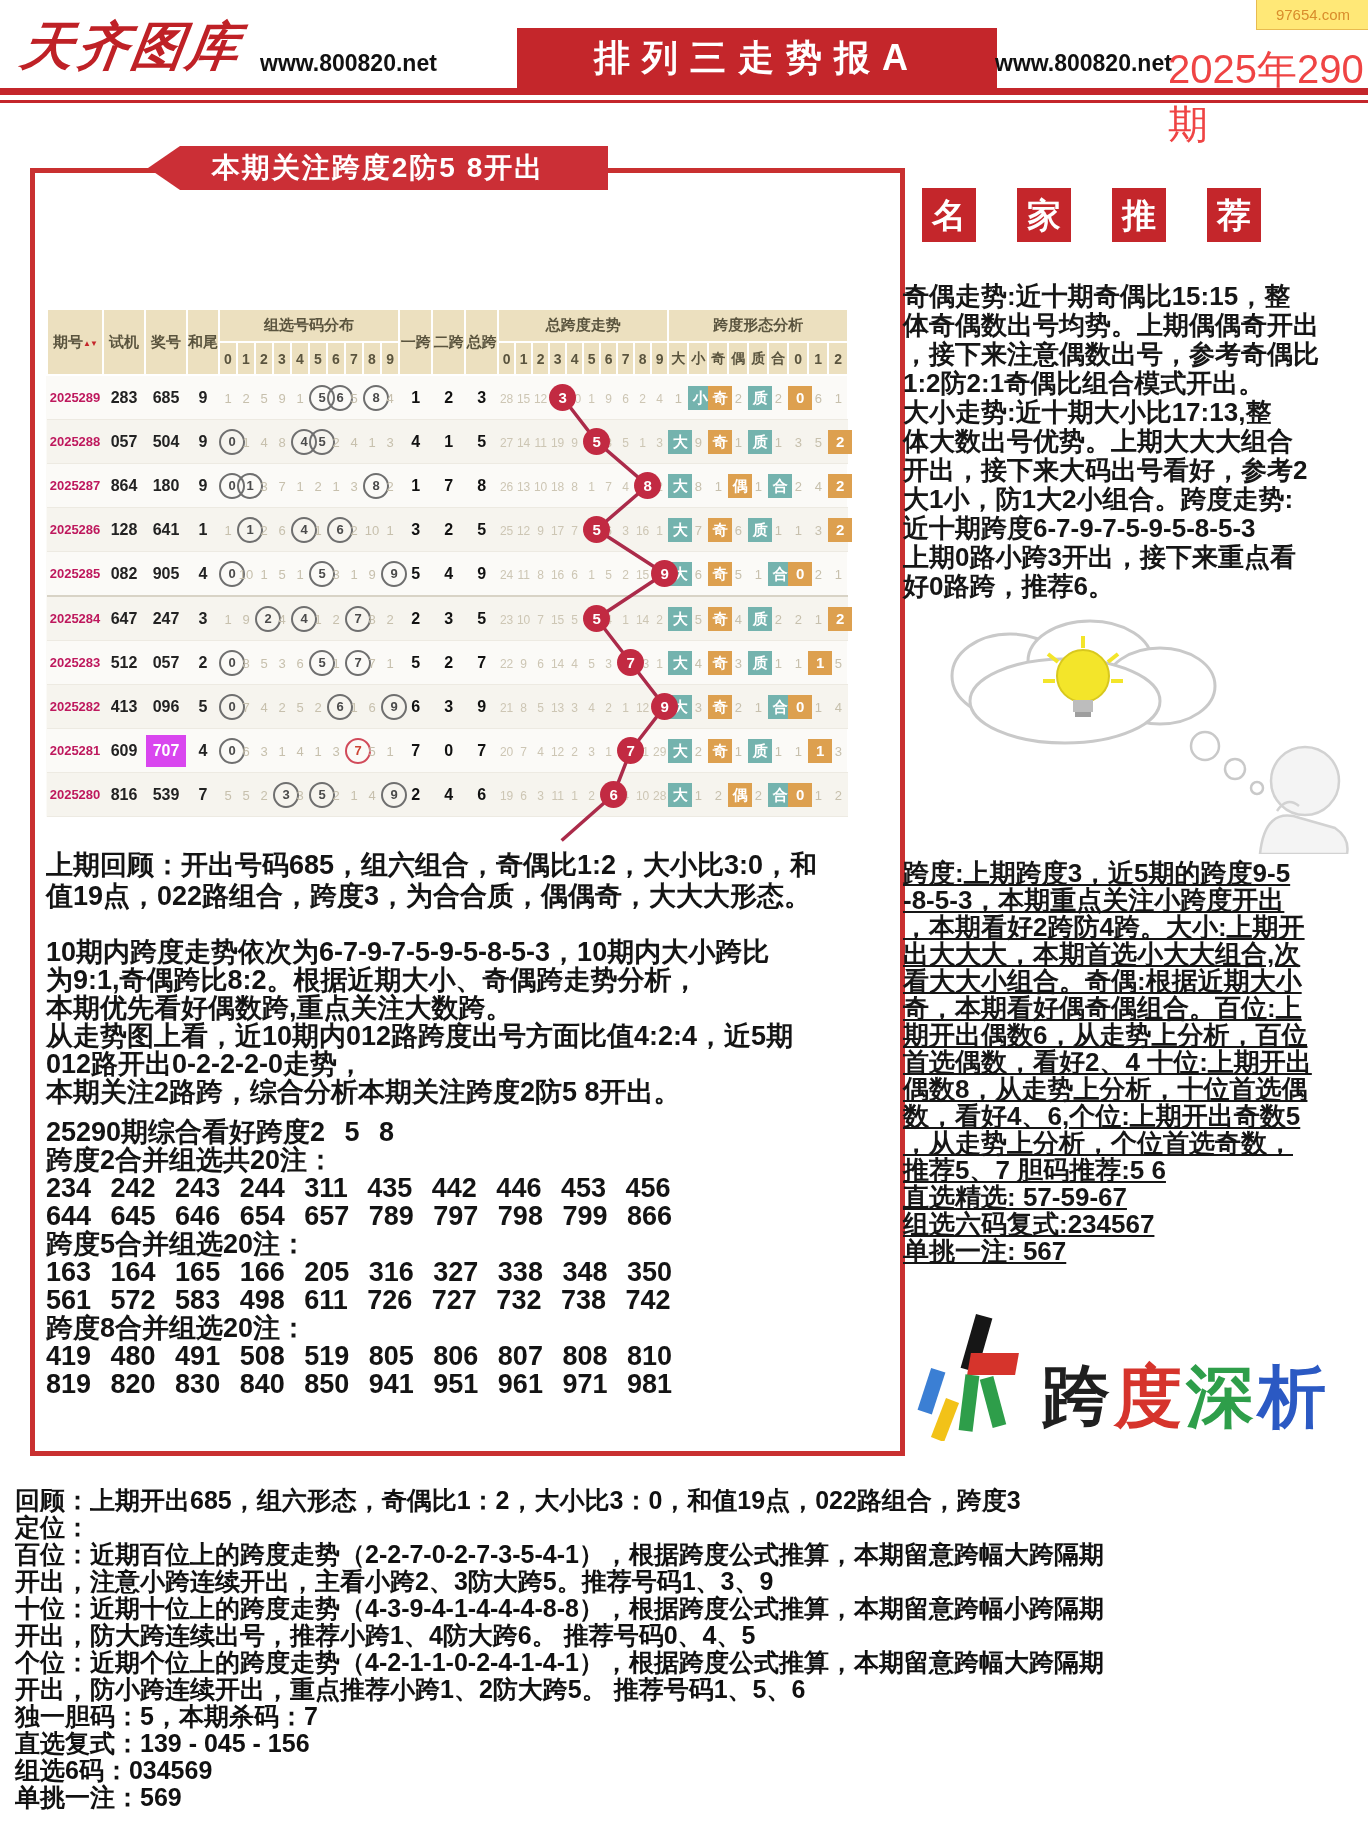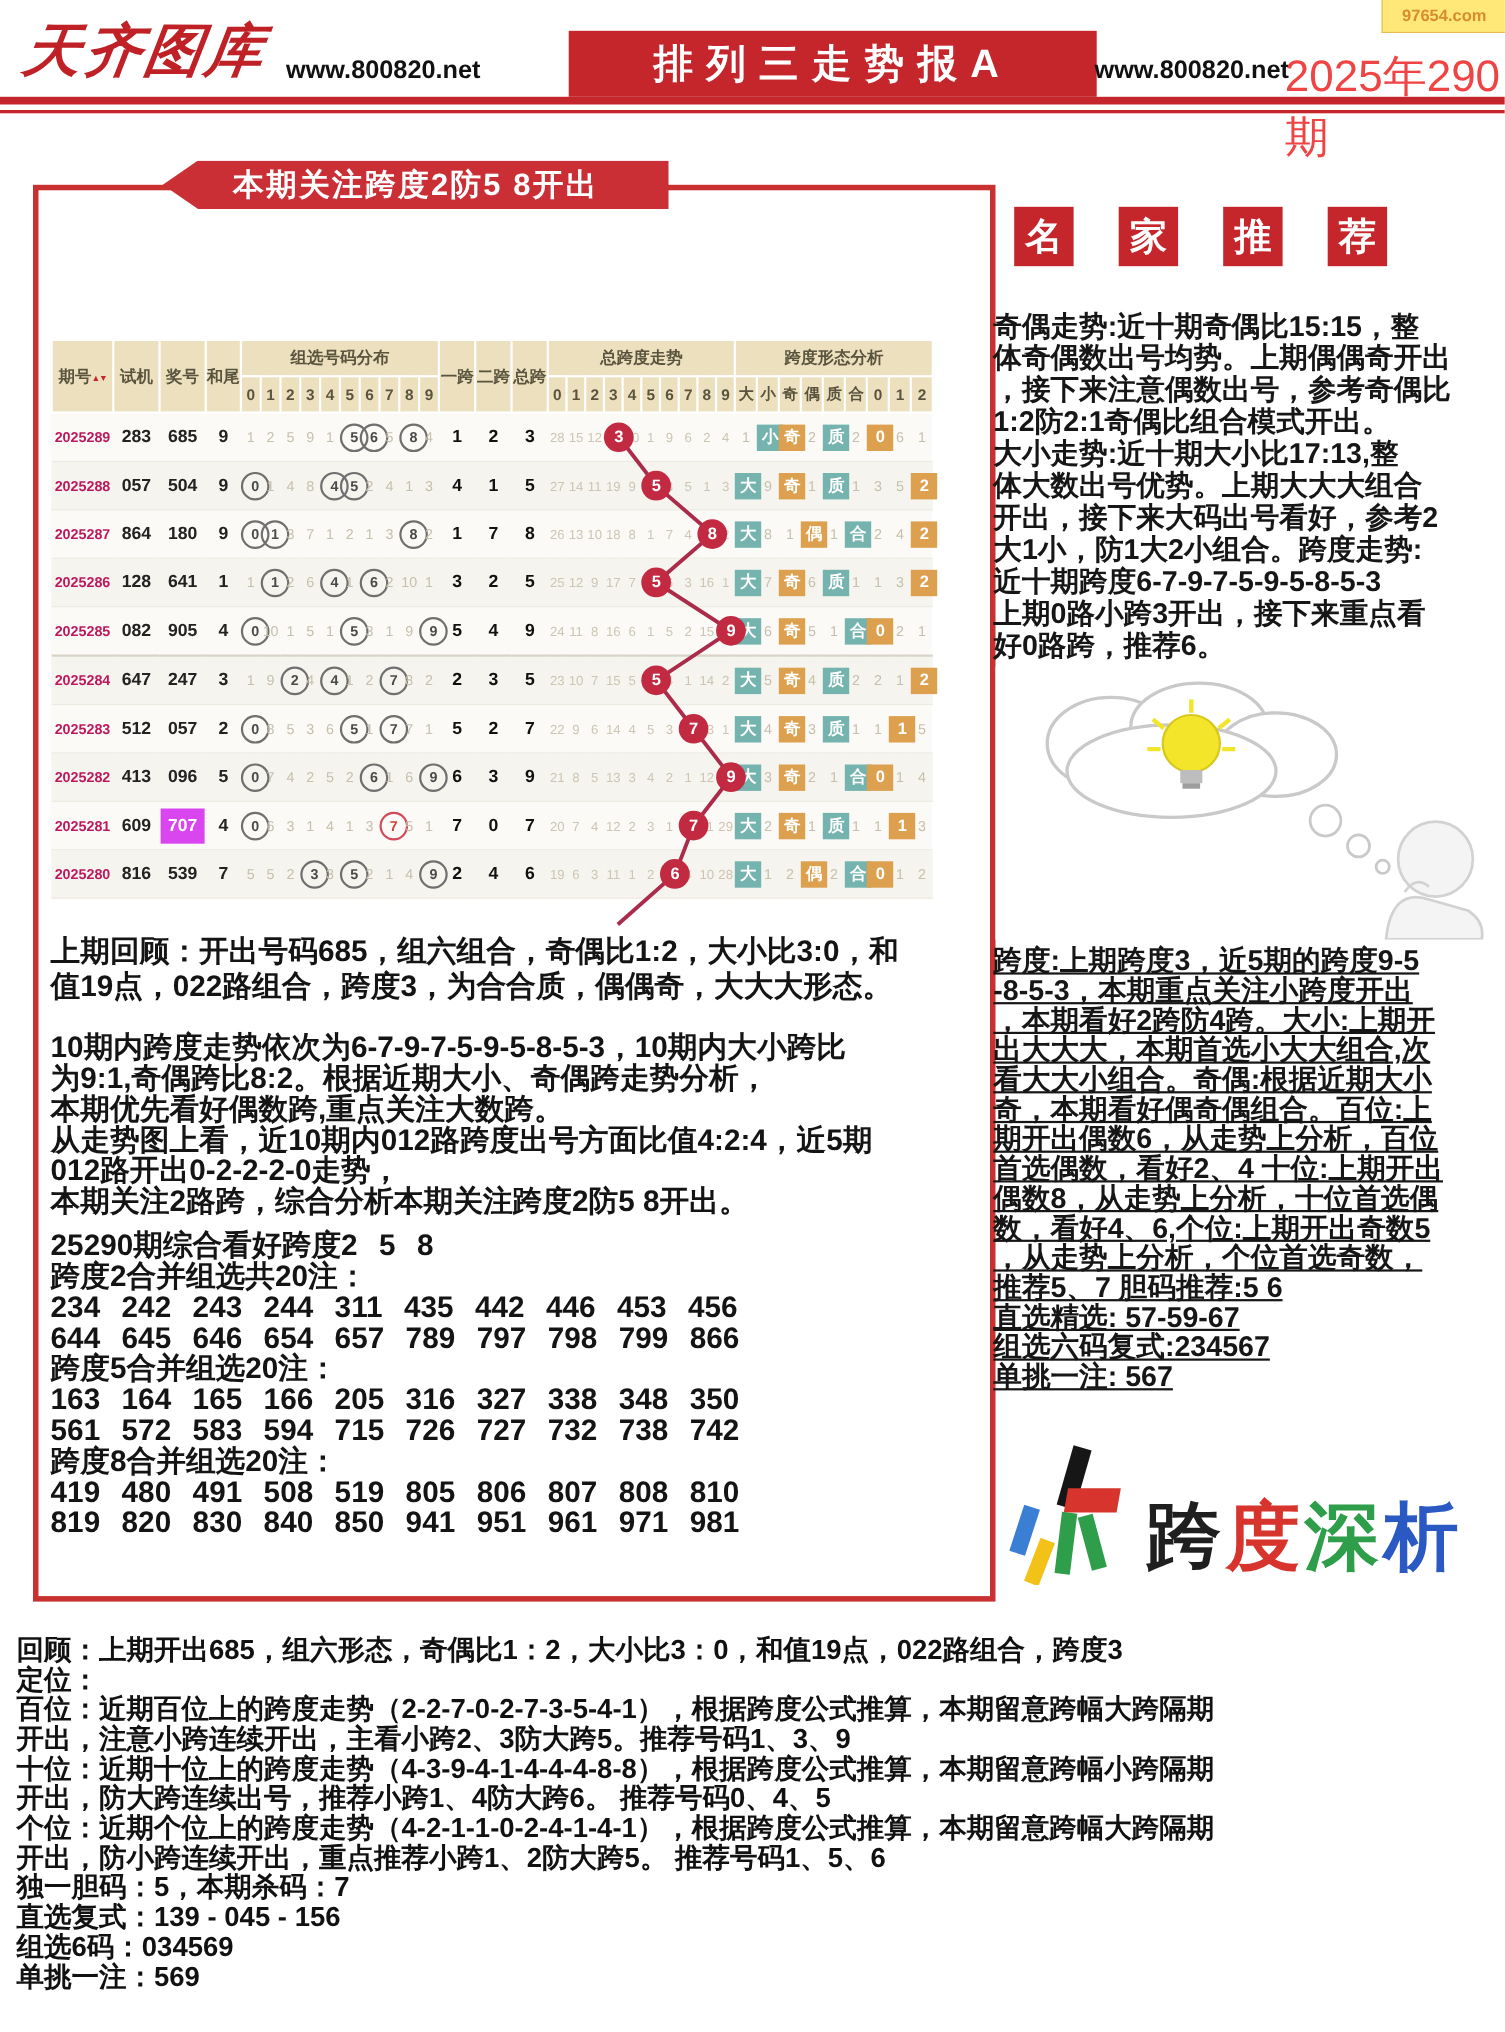--- a/index.html
+++ b/index.html
@@ -9,21 +9,21 @@
 
   
   .logo{left:22px;top:12px;font-size:52px;font-weight:bold;font-style:italic;color:#bf2126;
         letter-spacing:3px;transform:skewX(-8deg);}
   .url-left{left:260px;top:50px;font-size:23px;font-weight:bold;color:#111;}
   .title-box{left:517px;top:28px;width:480px;height:60px;background:#c4262b;color:#fff;
              font-size:36px;font-weight:bold;text-align:center;line-height:60px;letter-spacing:12px;}
   .url-right{left:995px;top:50px;font-size:23px;font-weight:bold;color:#111;}
   .issue{left:1168px;top:42px;font-size:40px;font-weight:normal;color:#ef4444;}
   .corner{left:1256px;top:0;width:112px;height:29px;background:#ffe877;color:#d98c2b;
-          font-size:15px;font-weight:bold;text-align:center;line-height:29px;
+          font-size:15px;font-weight:normal;text-align:center;line-height:29px;
           border-left:1px solid #e8bb50;border-bottom:1px solid #e8bb50;}
   .rule1{left:0;top:88px;width:1368px;height:7px;background:#c4262b;}
   .rule2{left:0;top:100px;width:1368px;height:3px;background:#c4262b;}
 
   
   .left-box{left:30px;top:168px;width:865px;height:1278px;border:5px solid #c93030;background:#fff;}
   .ribbon{left:148px;top:146px;width:460px;height:44px;background:#cb2f36;color:#fff;z-index:5;
           font-size:28px;font-weight:bold;text-align:center;line-height:44px;letter-spacing:2px;
           clip-path:polygon(32px 0,100% 0,100% 100%,32px 100%,0 50%);}
 
@@ -579,21 +579,21 @@
     <div class="line">012路开出0-2-2-2-0走势，</div>
     <div class="line">本期关注2路跨，综合分析本期关注跨度2防5 8开出。</div>
   </div>
 <div class="abs l-para" id="lp3">
     <div class="line">25290期综合看好跨度2 5 8</div>
     <div class="line">跨度2合并组选共20注：</div>
     <div class="line">234 242 243 244 311 435 442 446 453 456</div>
     <div class="line">644 645 646 654 657 789 797 798 799 866</div>
     <div class="line">跨度5合并组选20注：</div>
     <div class="line">163 164 165 166 205 316 327 338 348 350</div>
-    <div class="line">561 572 583 594 715 726 727 732 738 742</div>
+    <div class="line">561 572 583 498 611 726 727 732 738 742</div>
     <div class="line">跨度8合并组选20注：</div>
     <div class="line">419 480 491 508 519 805 806 807 808 810</div>
     <div class="line">819 820 830 840 850 941 951 961 971 981</div>
   </div>
 
 <div class="abs mj-wrap">
     <div class="mj-box">名</div>
     <div class="mj-box">家</div>
     <div class="mj-box">推</div>
     <div class="mj-box">荐</div>

